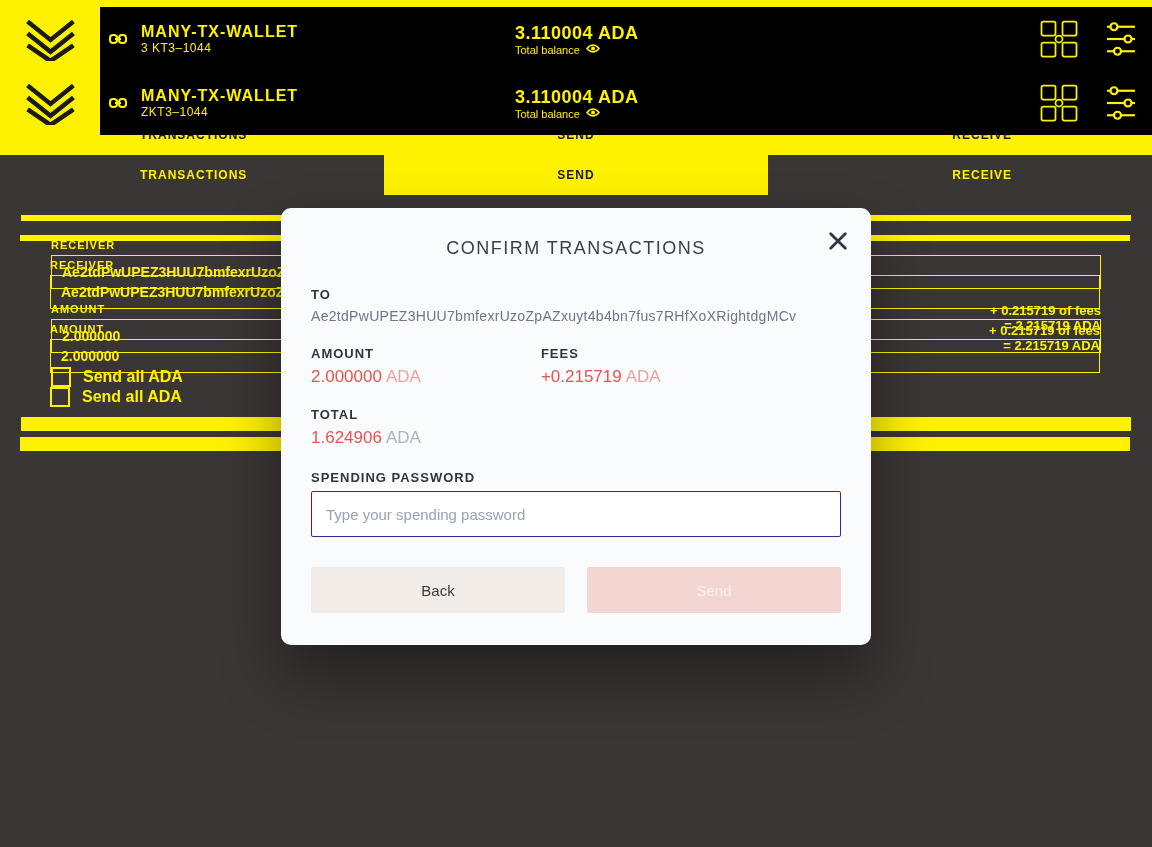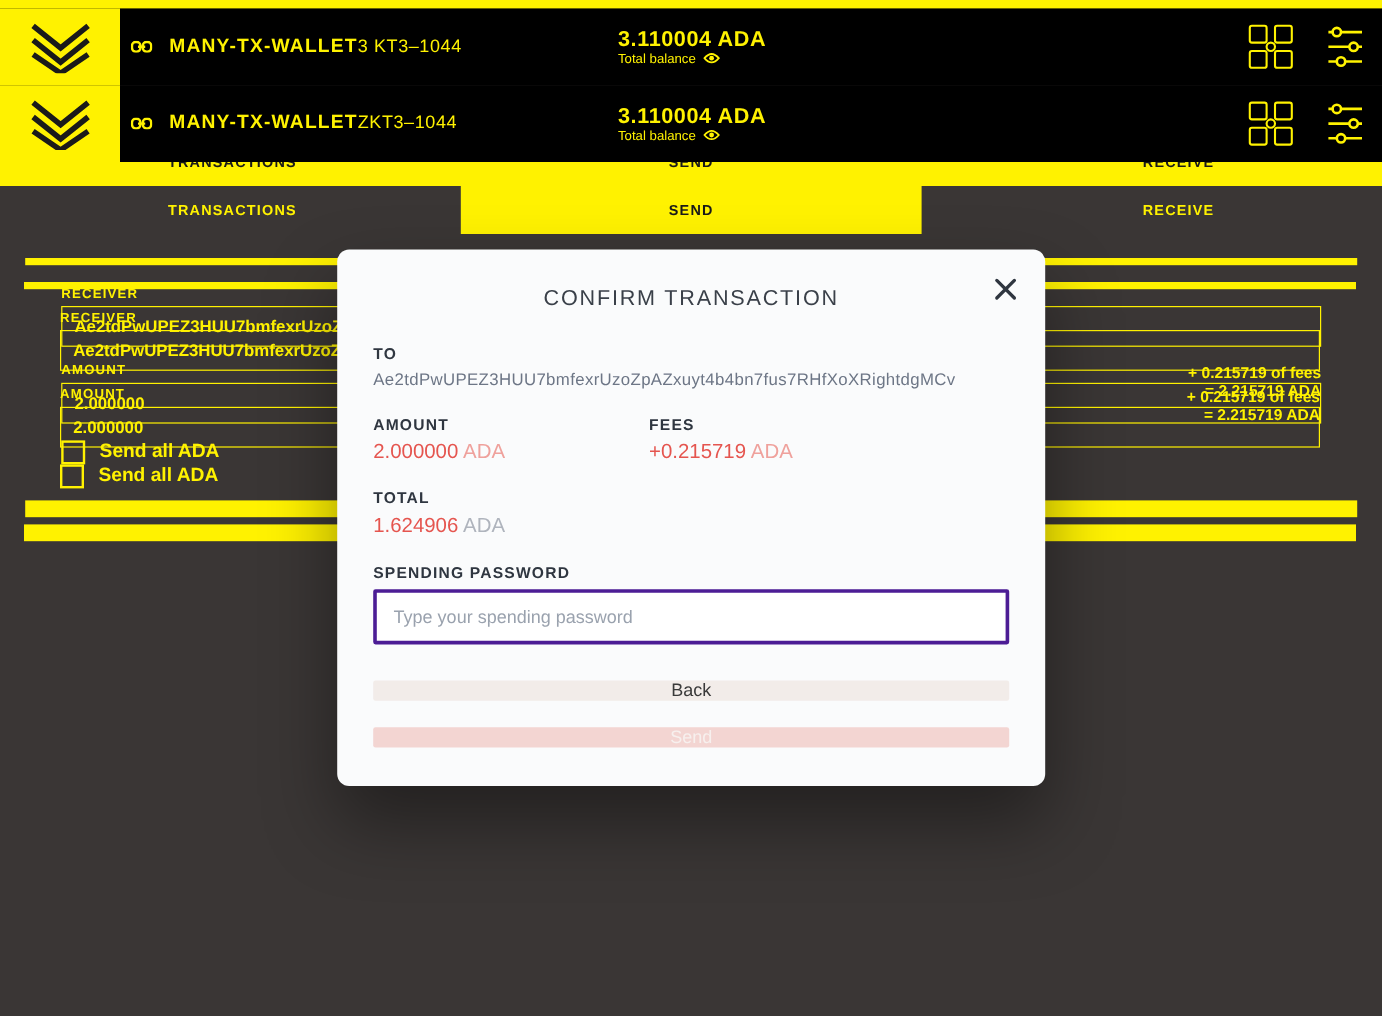--- a/index.html
+++ b/index.html
@@ -57,32 +57,33 @@
     width: 35px;
     height: 64px;
     display: flex;
     align-items: center;
     justify-content: center;
     color: #fff200;
     font-size: 14px;
   }
   .wallet-info {
     display: flex;
+    flex-direction: column;
     justify-content: flex-end;
     padding-left: 6px;
   }
   .wallet-name {
     color: #fff200;
     font-weight: 800;
     letter-spacing: 1px;
     font-size: 16px;
   }
   .wallet-sub {
     color: #fff200;
-    font-size: 15px;
+    font-size: 12px;
     letter-spacing: 0.5px;
   }
   .balance-block {
     position: absolute;
     left: 515px;
     top: 50%;
     transform: translateY(-50%);
     display: flex;
     flex-direction: column;
   }
@@ -255,33 +256,32 @@
   .m-num {
     font-size: 17px;
     font-weight: 500;
   }
   .m-num .val { color: #e5554f; }
   .m-num .cur { color: #efa19c; margin-left: 4px; }
   .m-num.total .cur { color: #afb4bd; }
   .pw-input {
     width: 100%;
     height: 46px;
-    border: 3px solid #4c1d95;
+    border: 1px solid #4c1d95;
     background: #fff;
     padding: 0 14px;
     font-size: 15px;
     color: #333;
     border-radius: 2px;
   }
   .pw-input::placeholder { color: #9aa2ae; }
   .modal-actions {
     display: flex;
     gap: 22px;
     margin-top: 30px;
-    flex-direction: column;
   }
   .btn {
     flex: 1;
     height: 46px;
     border: none;
     font-size: 15px;
     font-weight: 500;
     cursor: pointer;
     border-radius: 2px;
   }
@@ -465,21 +465,21 @@
   </div>
 </div>
 
 <div class="overlay">
   <div class="modal">
     <div class="modal-close">
       <svg viewBox="0 0 24 24">
           <path d="M4 4 L20 20 M20 4 L4 20" stroke="#2f3640" stroke-width="3" stroke-linecap="round"></path>
         </svg>
     </div>
-    <div class="modal-title">CONFIRM TRANSACTION</div>
+    <div class="modal-title">CONFIRM TRANSACTIONS</div>
 
     <div class="m-section">
       <div class="m-label">TO</div>
       <div class="m-addr">Ae2tdPwUPEZ3HUU7bmfexrUzoZpAZxuyt4b4bn7fus7RHfXoXRightdgMCv</div>
     </div>
 
     <div class="m-row">
       <div class="m-col">
         <div class="m-label">AMOUNT</div>
         <div class="m-num">

